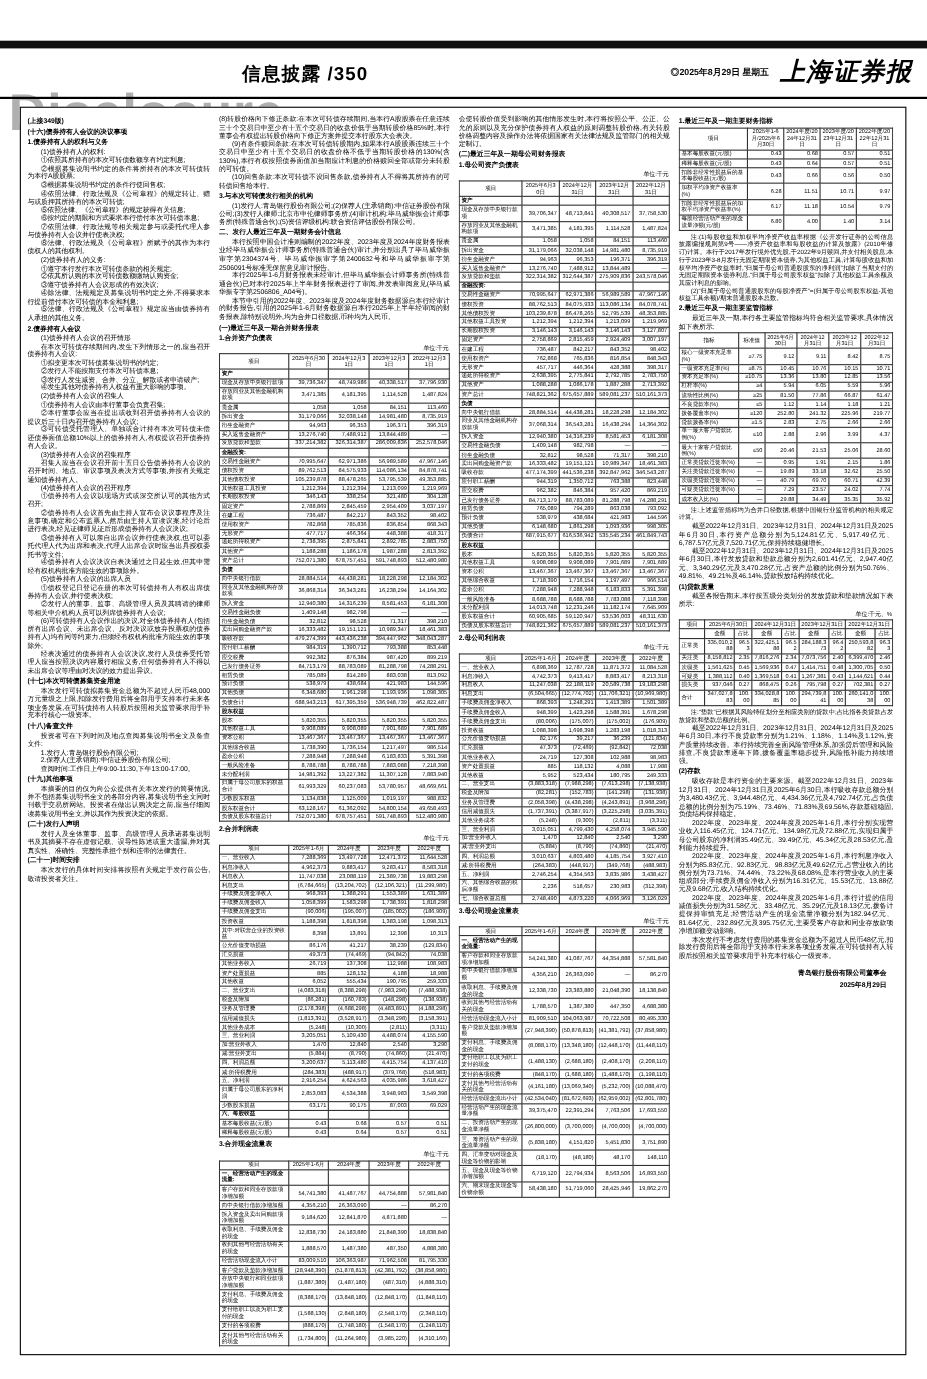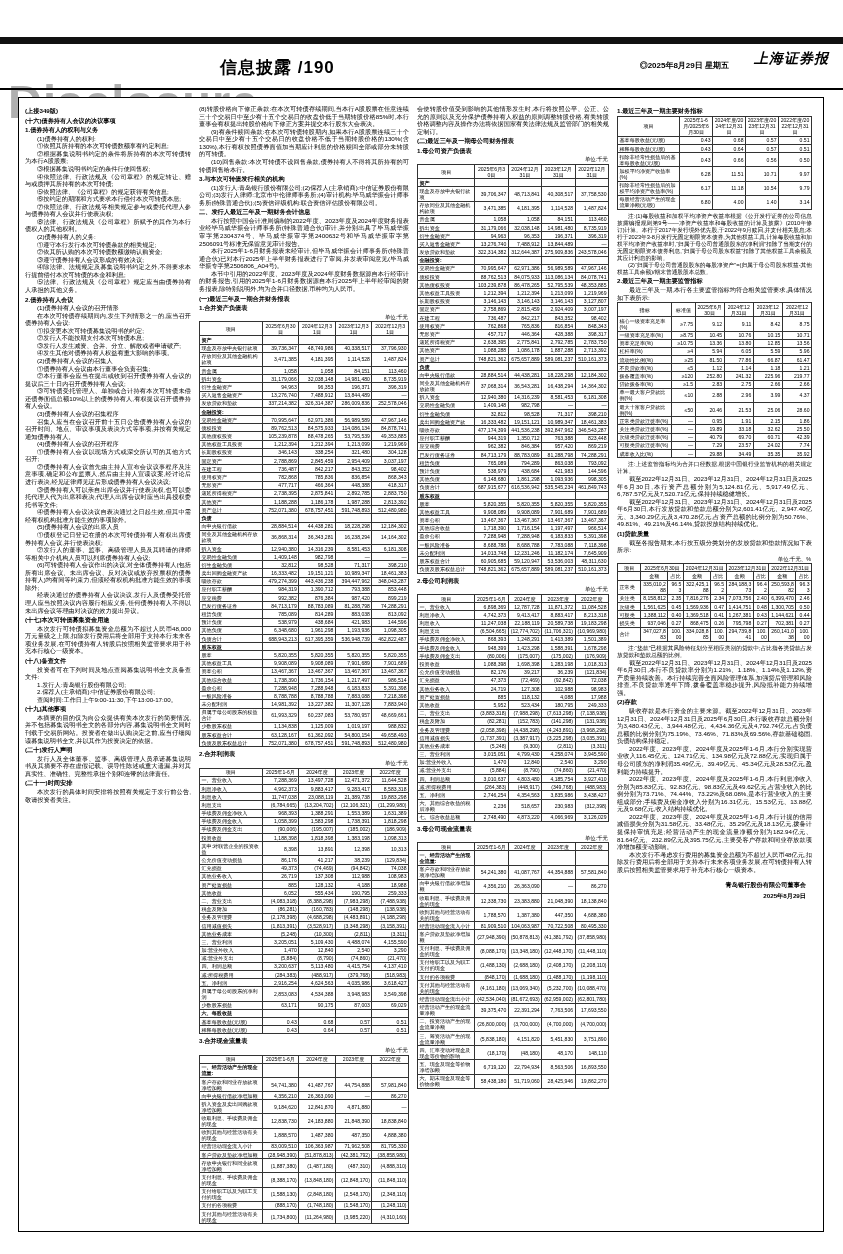--- a/index.html
+++ b/index.html
@@ -1,22 +1,22 @@
 <!DOCTYPE html>
 <html><head>
 <meta charset="utf-8">
 <style>
   html,body{margin:0;padding:0;background:#ffffff;}
   body{width:843px;height:1254px;position:relative;font-family:"Liberation Sans",sans-serif;color:#000;}
   
   .topbar{position:absolute;left:0;top:37px;width:843px;height:7px;background:#111;}
   .brand{position:absolute;left:8px;top:42px;font-family:"Liberation Sans",sans-serif;font-weight:bold;font-size:47px;color:#b0b0b0;letter-spacing:1px;margin-top:32px;}
   .sectionTitle{position:absolute;left:220px;top:56px;font-weight:bold;font-size:17px;letter-spacing:1px;}
-  .dateline{position:absolute;right:114px;top:60px;font-size:8px;font-weight:bold;margin-left:24px;}
-  .paperName{position:absolute;right:14px;top:50px;font-family:Liberation Sans, sans-serif;font-style:italic;font-weight:bold;font-size:14px;letter-spacing:1px;}
+  .dateline{position:absolute;right:144px;top:60px;font-size:8px;font-weight:bold;margin-left:24px;}
+  .paperName{position:absolute;right:14px;top:50px;font-family:Liberation Sans, sans-serif;font-style:italic;font-weight:bold;font-size:23px;letter-spacing:1px;}
   .rule{position:absolute;left:0;top:88px;width:843px;height:2px;background:#000;}
   
   .mainbox{position:absolute;left:18px;top:97px;width:806px;height:1135px;border:1.5px solid #000;box-sizing:border-box;padding:7px 6px;display:flex;gap:8px;overflow:hidden;background:#fff;}
   .col{overflow:hidden;font-size:6.2px;line-height:1.22;text-align:justify;}
   .c1{width:166px;flex:none;}
   .c2{width:210px;flex:none;}
   .c3{width:192px;flex:none;}
   .c4{width:195px;flex:none;}
   .h{font-weight:bold;margin:2px 0 1px;text-align:left;}
   .p{text-indent:12px;margin:0;}
@@ -30,21 +30,21 @@
   td.lbl{text-align:left;}
   tr.sec td{font-weight:bold;}
   .sign{text-align:right;font-weight:bold;margin-top:8px;padding-right:6px;}
   .sign div{margin-bottom:3px;}
 </style>
 </head>
 <body>
 
 <div class="topbar"></div>
 <div class="brand">Disclosure</div>
-<div class="sectionTitle">信息披露 /190</div>
+<div class="sectionTitle">信息披露 /350</div>
 <div class="dateline">◎2025年8月29日 星期五</div>
 <div class="paperName">上海证券报</div>
 <div class="rule"></div>
 
 <div class="mainbox">
   <div class="col c1">
       <div class="h">(上接349版)</div>
       <div class="h">(十六)债券持有人会议的决议事项</div>
       <div class="h">1.债券持有人的权利与义务</div>
       <div class="p">(1)债券持有人的权利:</div>

